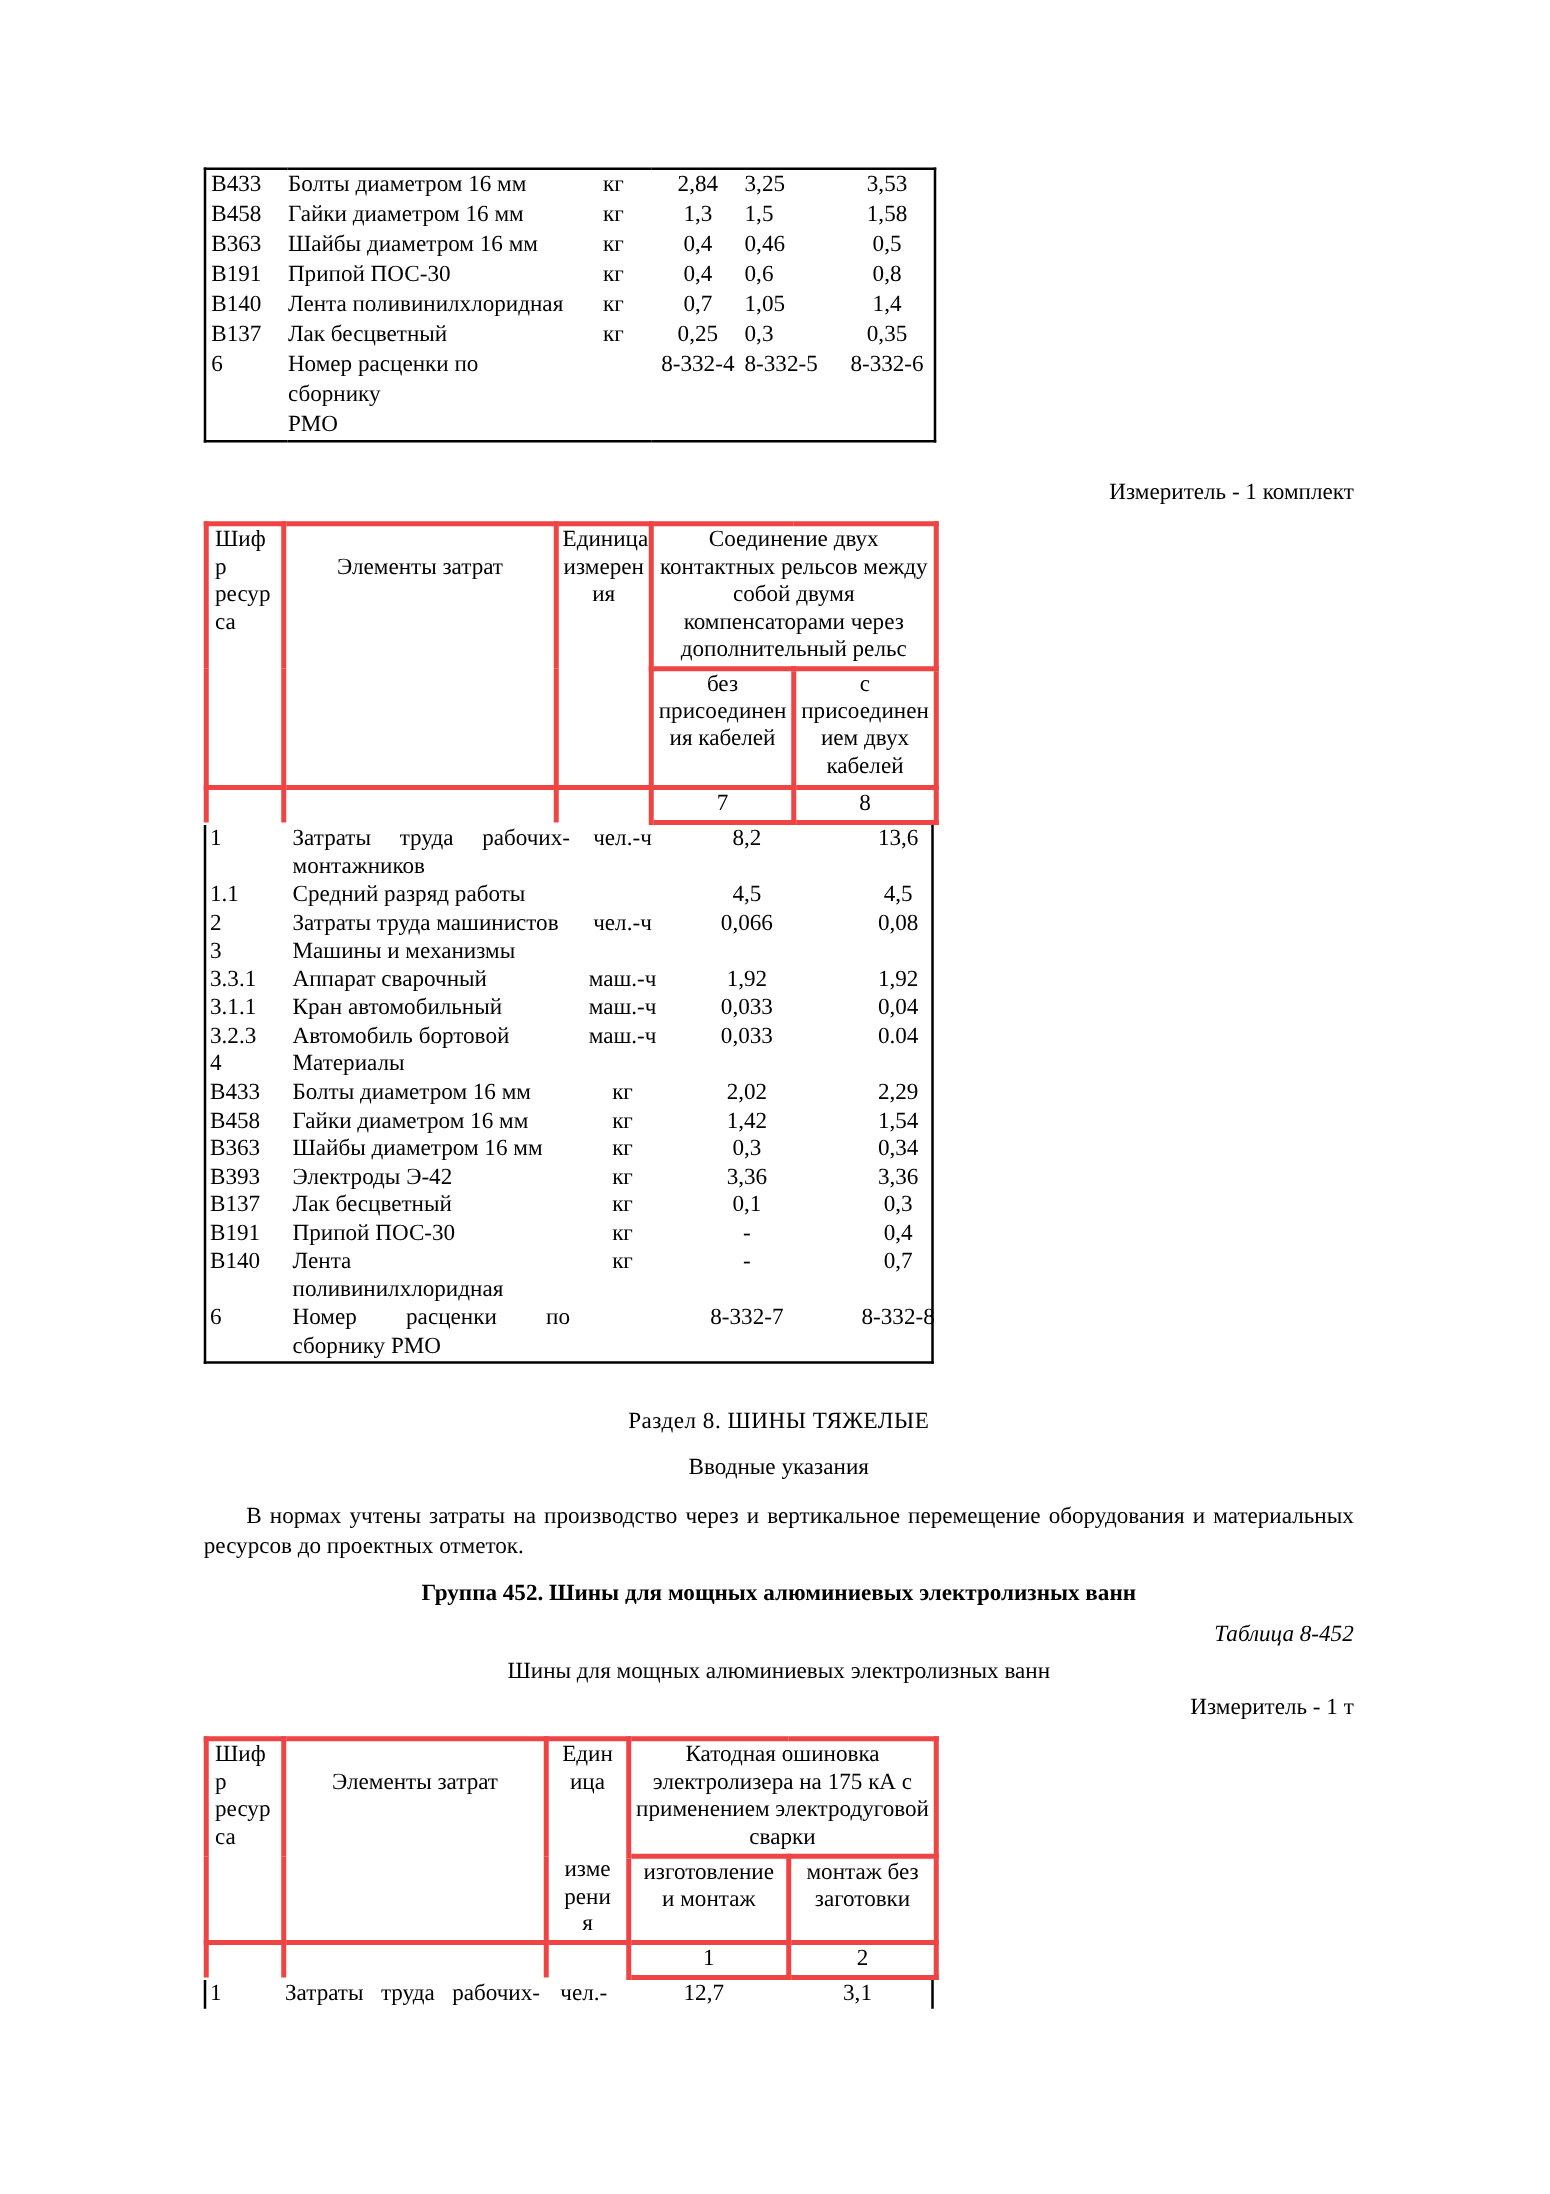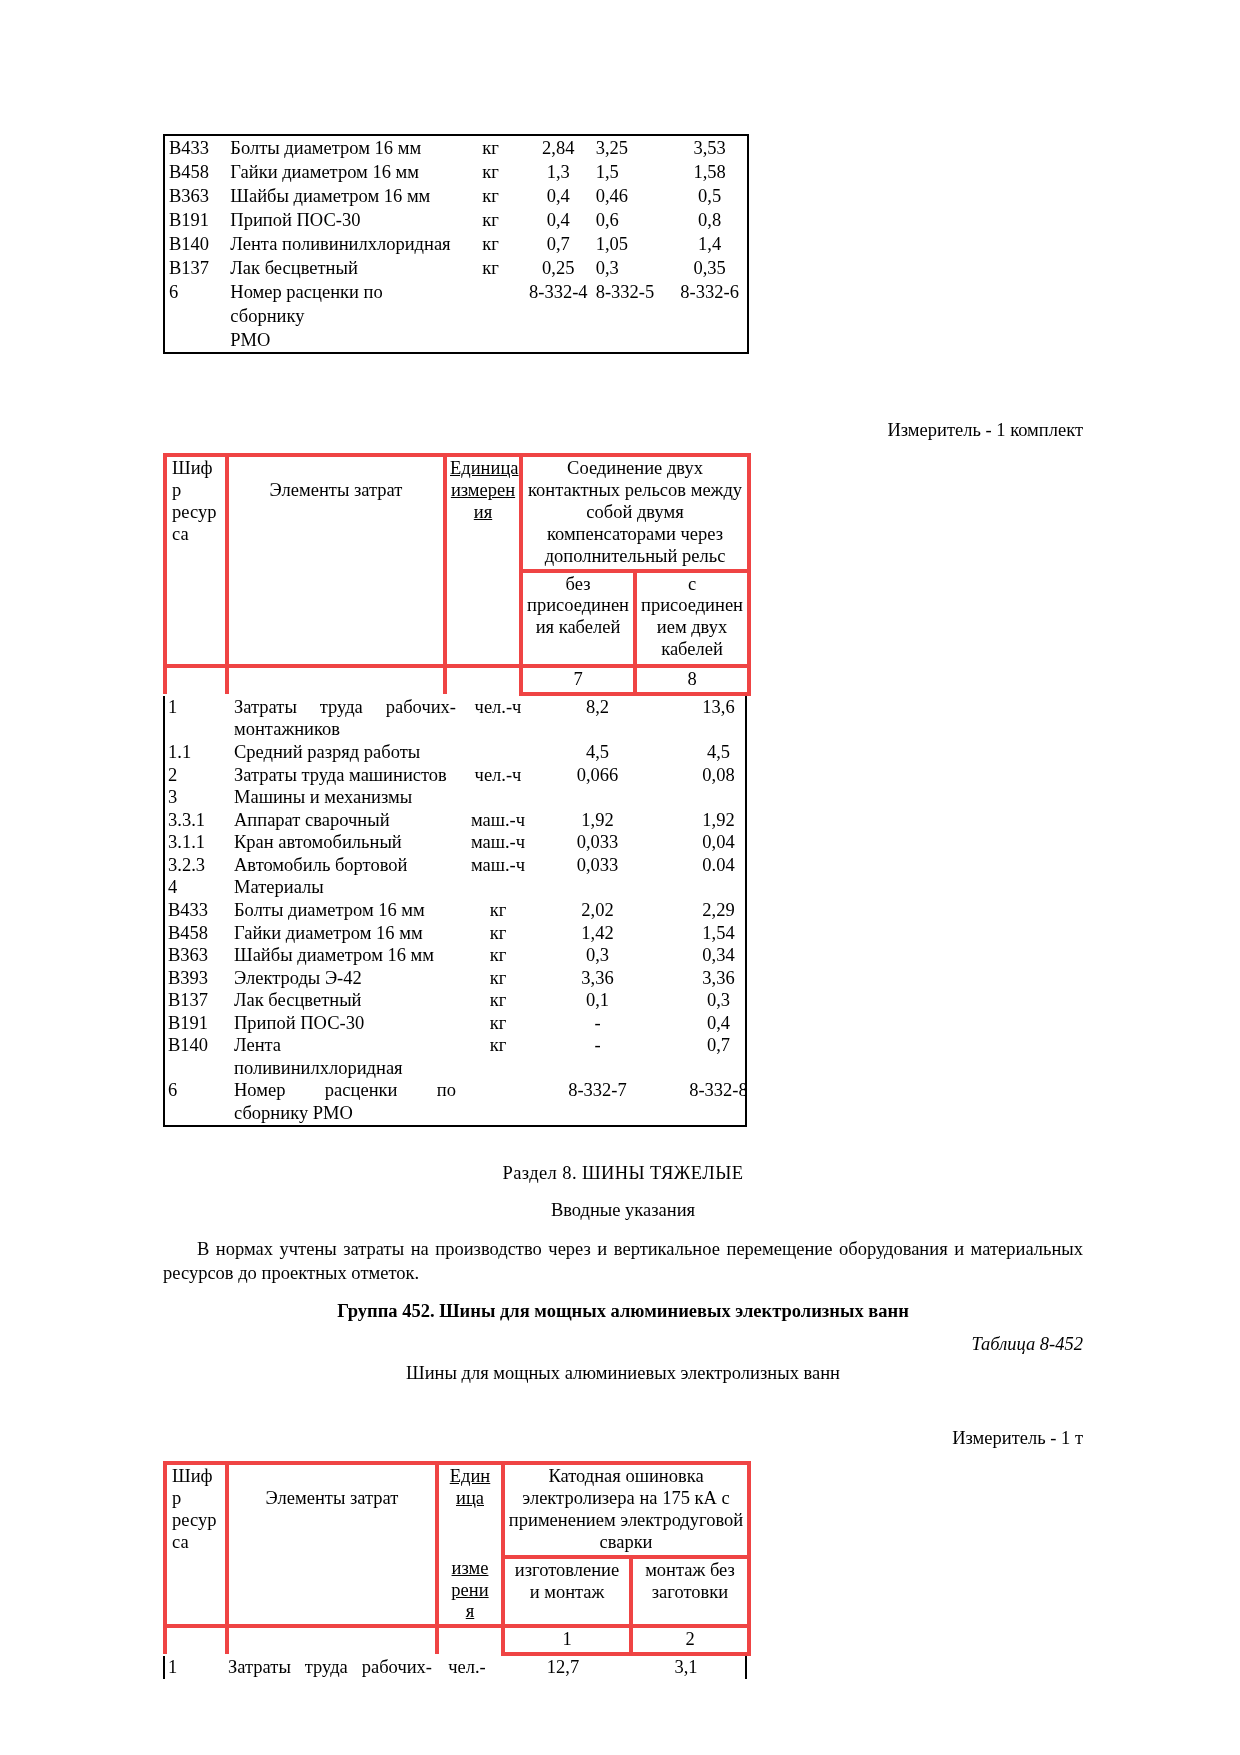--- a/index.html
+++ b/index.html
@@ -53,21 +53,20 @@
 
   
   .cap-right {
     text-align: right;
     font-size: 18.5px;
     font-style: italic;
   }
   .cap-right-plain {
     text-align: right;
     font-size: 18.5px;
-    margin-top: 36px;
   }
   .cap-center {
     text-align: center;
     font-size: 18.5px;
   }
   .cap-center-bold {
     text-align: center;
     font-size: 18.5px;
     font-weight: bold;
   }
@@ -93,21 +92,21 @@
   }
   .tbl2 td {
     border: 4px solid #ef4444;
     padding: 1px 3px;
     vertical-align: top;
   }
 
   .hdr-cell { text-align: center; vertical-align: top; }
   .hdr-shifr { width: 62px; text-align: left; padding-left: 5px !important;}
   .hdr-elem  { width: 218px; text-align: center; vertical-align: middle;}
-  .hdr-unit  { width: 76px; text-align: center; text-decoration: underline; }
+  .hdr-unit  { width: 76px; text-align: center; }
   .hdr-grp   { text-align: center; }
   .num-row td { text-align: center; }
   .data-tbl {
     border-collapse: collapse;
     width: 584px;
     font-size: 18.5px;
     line-height: 1.22;
     table-layout: fixed;
   }
   .data-tbl td {

